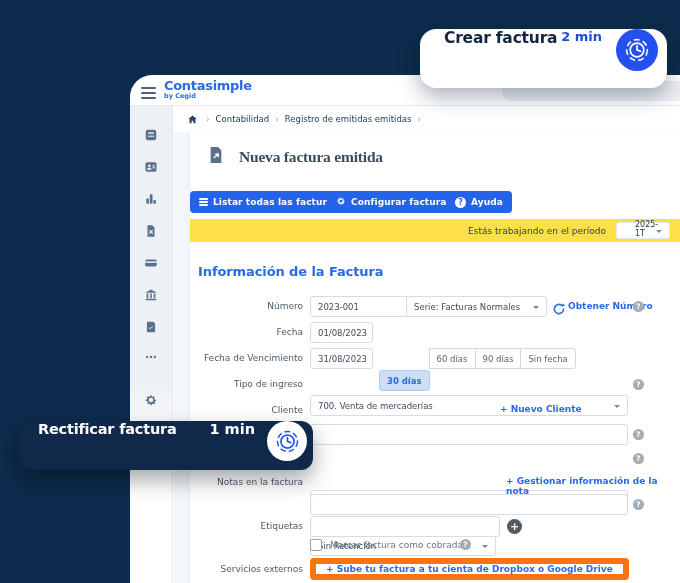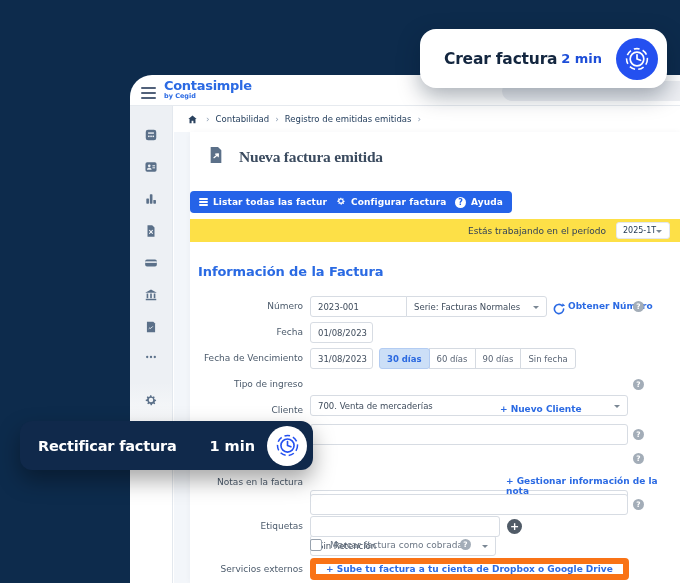--- a/index.html
+++ b/index.html
@@ -27,43 +27,43 @@
   .card{background:#fff;box-shadow:0 0 6px rgba(20,40,70,.04);}
 
   .page-title{font-size:15.5px;font-weight:600;color:#3b4b5f;letter-spacing:-.2px;}
 
   .btn-blue{display:inline-flex;align-items:center;gap:5px;height:22px;padding:0 9px;background:#2563e8;color:#fff;font-size:9px;font-weight:700;border-radius:4px;border:none;letter-spacing:.1px;}
   .btn-bars span{display:block;width:9px;height:1.5px;background:#fff;margin:1.5px 0;border-radius:1px;}
   .btn-q{width:11px;height:11px;border-radius:50%;background:#fff;color:#2563e8;font-size:8px;font-weight:800;display:flex;align-items:center;justify-content:center;}
 
   .period-bar{background:#fde047;display:flex;align-items:center;justify-content:flex-end;}
   .period-label{font-size:9px;color:#2e3f58;margin-right:10px;}
-  .period-select{width:54px;height:17px;background:#fff;border:1px solid #e3e7ee;border-radius:3px;font-size:8px;color:#233a56;display:flex;align-items:center;padding:0 6px;position:relative;}
+  .period-select{width:54px;height:17px;background:#fff;border:1px solid #e3e7ee;border-radius:3px;font-size:8px;color:#233a56;display:flex;align-items:flex-end;padding:0 18px;position:relative;}
 
   .section-title{font-size:13px;font-weight:800;color:#2a6ae3;letter-spacing:-.1px;}
 
   .lbl{font-size:9px;color:#4b5a6b;text-align:right;width:125px;left:178px;}
   .input,.select{height:21px;background:#fff;border:1px solid #d7dce3;border-radius:3px;font-size:8.5px;color:#3f4c5c;display:flex;align-items:center;padding:0 7px;}
   .select{padding-right:16px;position:relative;}
   .caret{position:absolute;right:7px;top:50%;margin-top:-1px;width:0;height:0;border-left:3px solid transparent;border-right:3px solid transparent;border-top:3.5px solid #7a8794;}
   .joined-left{border-top-right-radius:0;border-bottom-right-radius:0;}
   .joined-right{border-top-left-radius:0;border-bottom-left-radius:0;border-left:1px solid #d7dce3;margin-left:-1px;}
   .link{font-size:9px;font-weight:700;color:#2b6ae3;display:inline-flex;align-items:center;gap:3px;}
   .help{width:11px;height:11px;border-radius:50%;background:#a3adb8;color:#fff;font-size:7.5px;font-weight:800;display:flex;align-items:center;justify-content:center;}
   .chip{height:21px;display:inline-flex;align-items:center;padding:0 7px;border:1px solid #d5dae1;background:#fff;font-size:8.5px;color:#5a6575;margin-left:-1px;}
   .chip.sel{background:#ccdff7;border-color:#b3ccf2;color:#2a68e0;font-weight:700;z-index:2;position:relative;border-radius:3px;}
-  .chip.first{border-top-left-radius:3px;border-bottom-left-radius:3px;margin-left:0;}
+  .chip.first{border-top-left-radius:3px;border-bottom-left-radius:3px;margin-left:0;margin-top:22px;}
   .chip.last{border-top-right-radius:3px;border-bottom-right-radius:3px;}
   .plus-circle{width:15px;height:15px;border-radius:50%;background:#505b67;color:#fff;font-size:11px;font-weight:700;display:flex;align-items:center;justify-content:center;line-height:0;}
   .checkbox{width:12px;height:12px;border:1px solid #98a2ae;border-radius:2px;background:#fff;}
   .chk-label{font-size:9px;color:#6b7684;}
   .btn-outline{display:inline-flex;align-items:center;gap:5px;height:22px;padding:0 10px;background:#fff;border:6px solid #f97316;border-radius:4px;font-size:9px;font-weight:700;color:#2b6ae3;}
 
   
-  .badge{display:flex;align-items:center;}
+  .badge{display:flex;align-items:flex-start;}
   .badge-create{left:420px;top:29px;width:247px;height:59px;background:#fff;border-radius:16px;box-shadow:0 8px 22px rgba(7,22,44,.35);padding:0 9px 0 24px;z-index:50;}
   .badge-create .b-title{font-size:15.5px;font-weight:800;color:#13263f;letter-spacing:-.2px;}
   .badge-create .b-time{font-size:13px;font-weight:700;color:#1d4ed8;margin-left:auto;}
   .circ-blue{width:42px;height:42px;border-radius:50%;background:#2450f0;color:#fff;display:flex;align-items:center;justify-content:center;margin-left:14px;}
   .badge-rectify{left:20px;top:421px;width:293px;height:49px;background:#10294b;border-radius:12px;box-shadow:0 10px 22px rgba(0,0,0,.35);padding:0 6px 0 18px;z-index:50;}
   .badge-rectify .b-title{font-size:14.5px;font-weight:800;color:#fff;letter-spacing:-.2px;}
   .badge-rectify .b-time{font-size:14.5px;font-weight:800;color:#fff;margin-left:auto;}
   .circ-white{width:40px;height:40px;border-radius:50%;background:#fff;color:#2450f0;display:flex;align-items:center;justify-content:center;margin-left:12px;}
 </style>
 </head>

